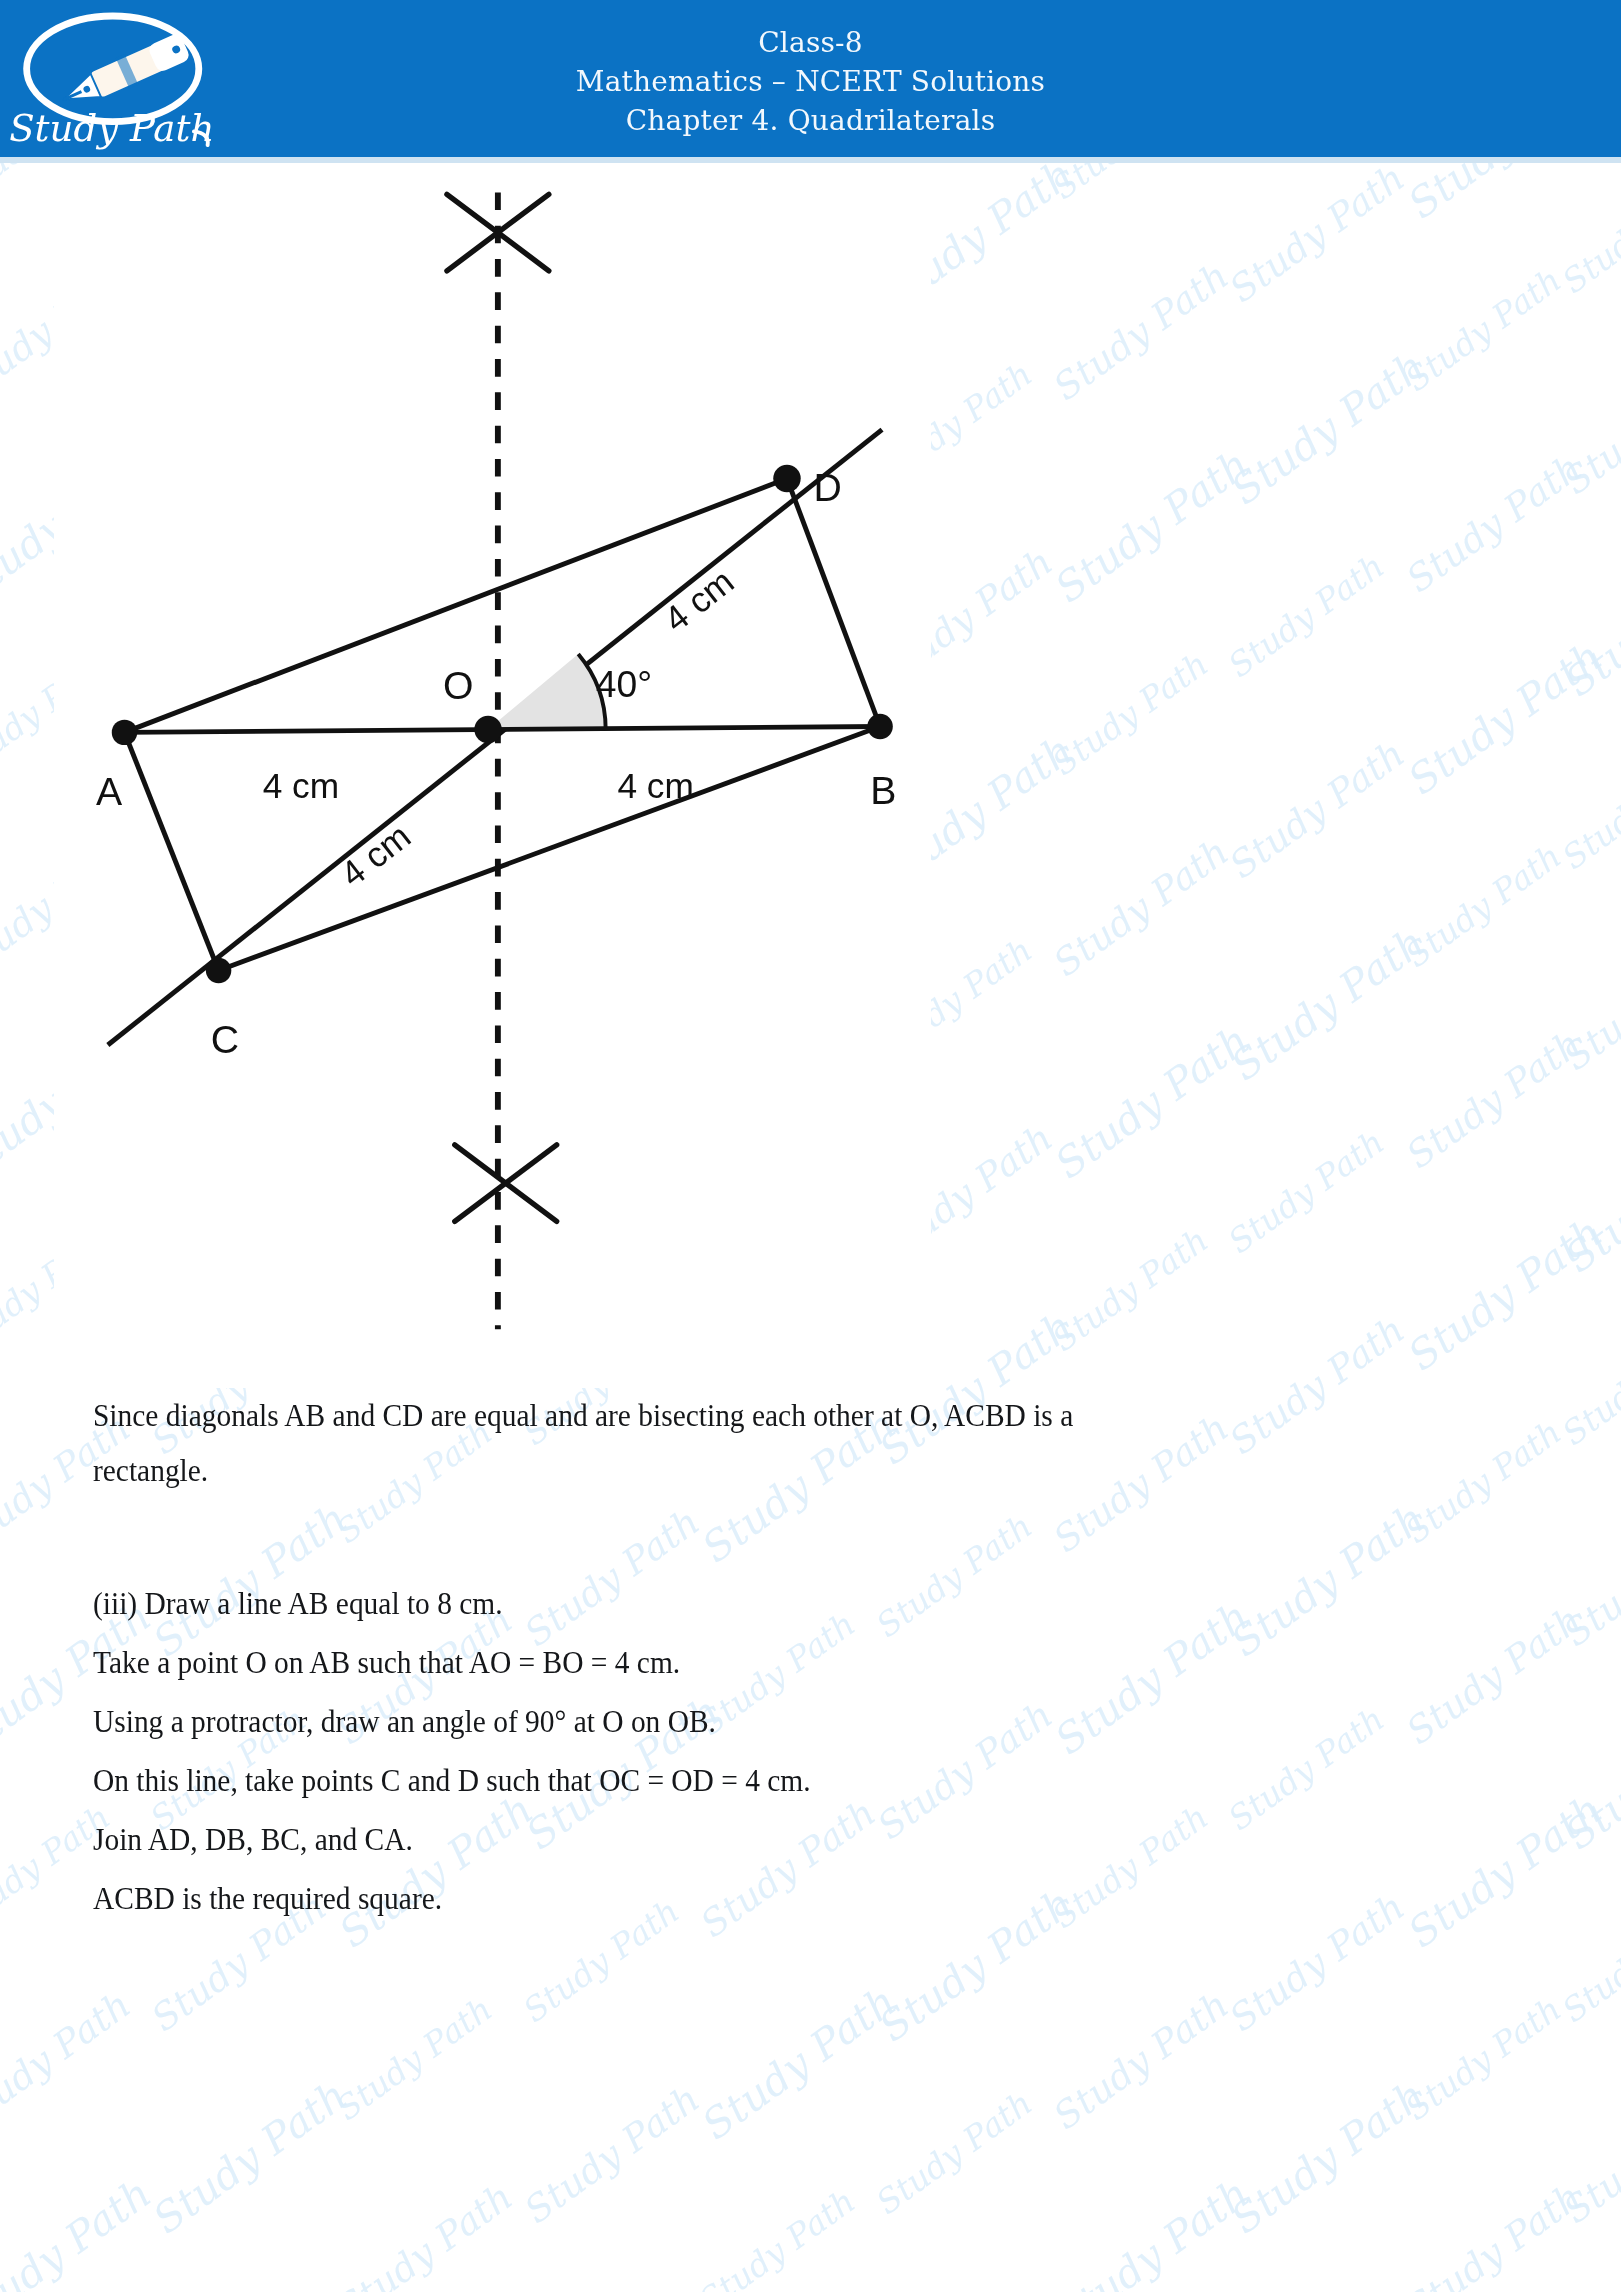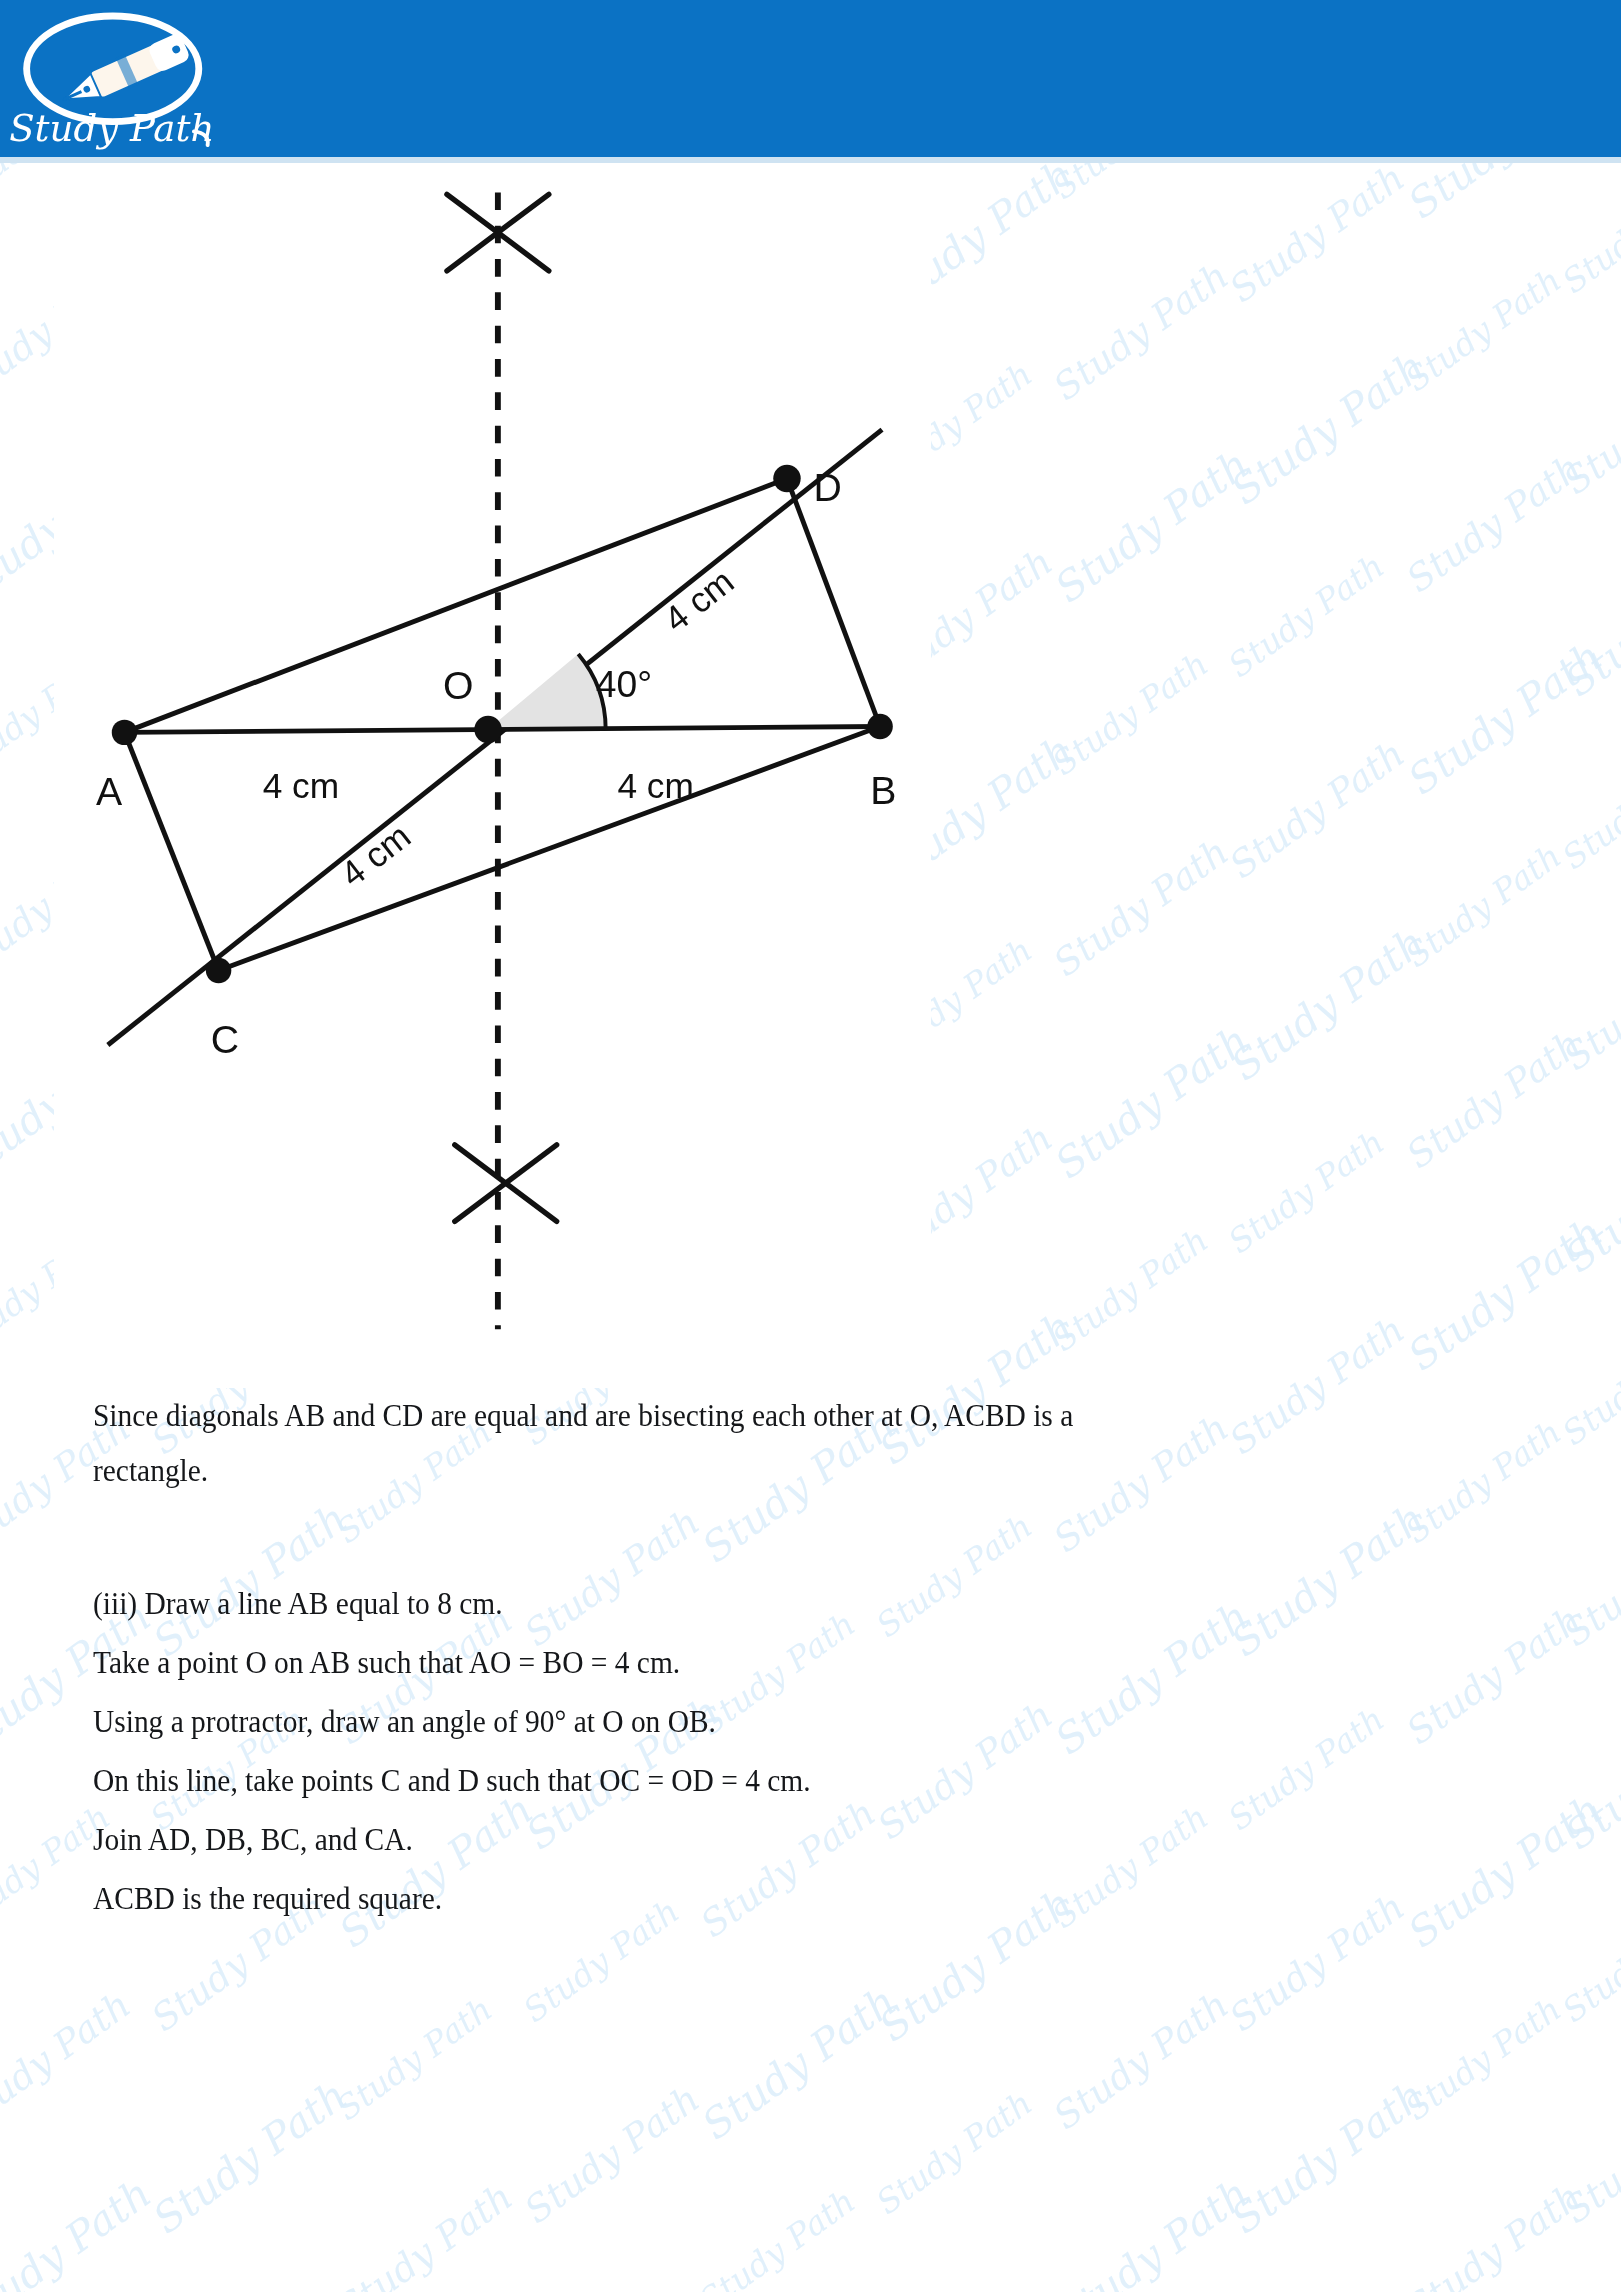--- a/index.html
+++ b/index.html
@@ -233,20 +233,25 @@
           <path d="M86 56 L50 69 L86 82 Z" fill="#ffffff" stroke="#0b72c4" stroke-width="2"></path>
           <path d="M70 69 L50 69" stroke="#0b72c4" stroke-width="3"></path>
           <circle cx="76" cy="69" r="3.4" fill="#0b72c4"></circle>
           <rect x="116" y="52" width="10" height="34" fill="#0b72c4" opacity=".55"></rect>
         </g>
 
         <text x="104" y="136" text-anchor="middle" font-family="DejaVu Serif, serif" font-style="italic" font-size="38" fill="#ffffff">Study Path</text>
         <path d="M188 126 q16 2 14 14" fill="none" stroke="#ffffff" stroke-width="4" stroke-linecap="round"></path>
       </svg>
     </div>
+    <div class="hdr-titles">
+      <div class="hdr-line">Class-8</div>
+      <div class="hdr-line">Mathematics – NCERT Solutions</div>
+      <div class="hdr-line">Chapter 4. Quadrilaterals</div>
+    </div>
   </div>
   <div class="hdr-rule"></div>
 
   <div class="content">
 
     <div class="figure-wrap">
       <div class="figure-bg"></div>
       <svg width="1621" height="1225" viewBox="0 0 1654 1250">
 
         <line x1="508" y1="30" x2="508" y2="1190" stroke="#111" stroke-width="6" stroke-dasharray="18 16" stroke-linecap="butt"></line>

